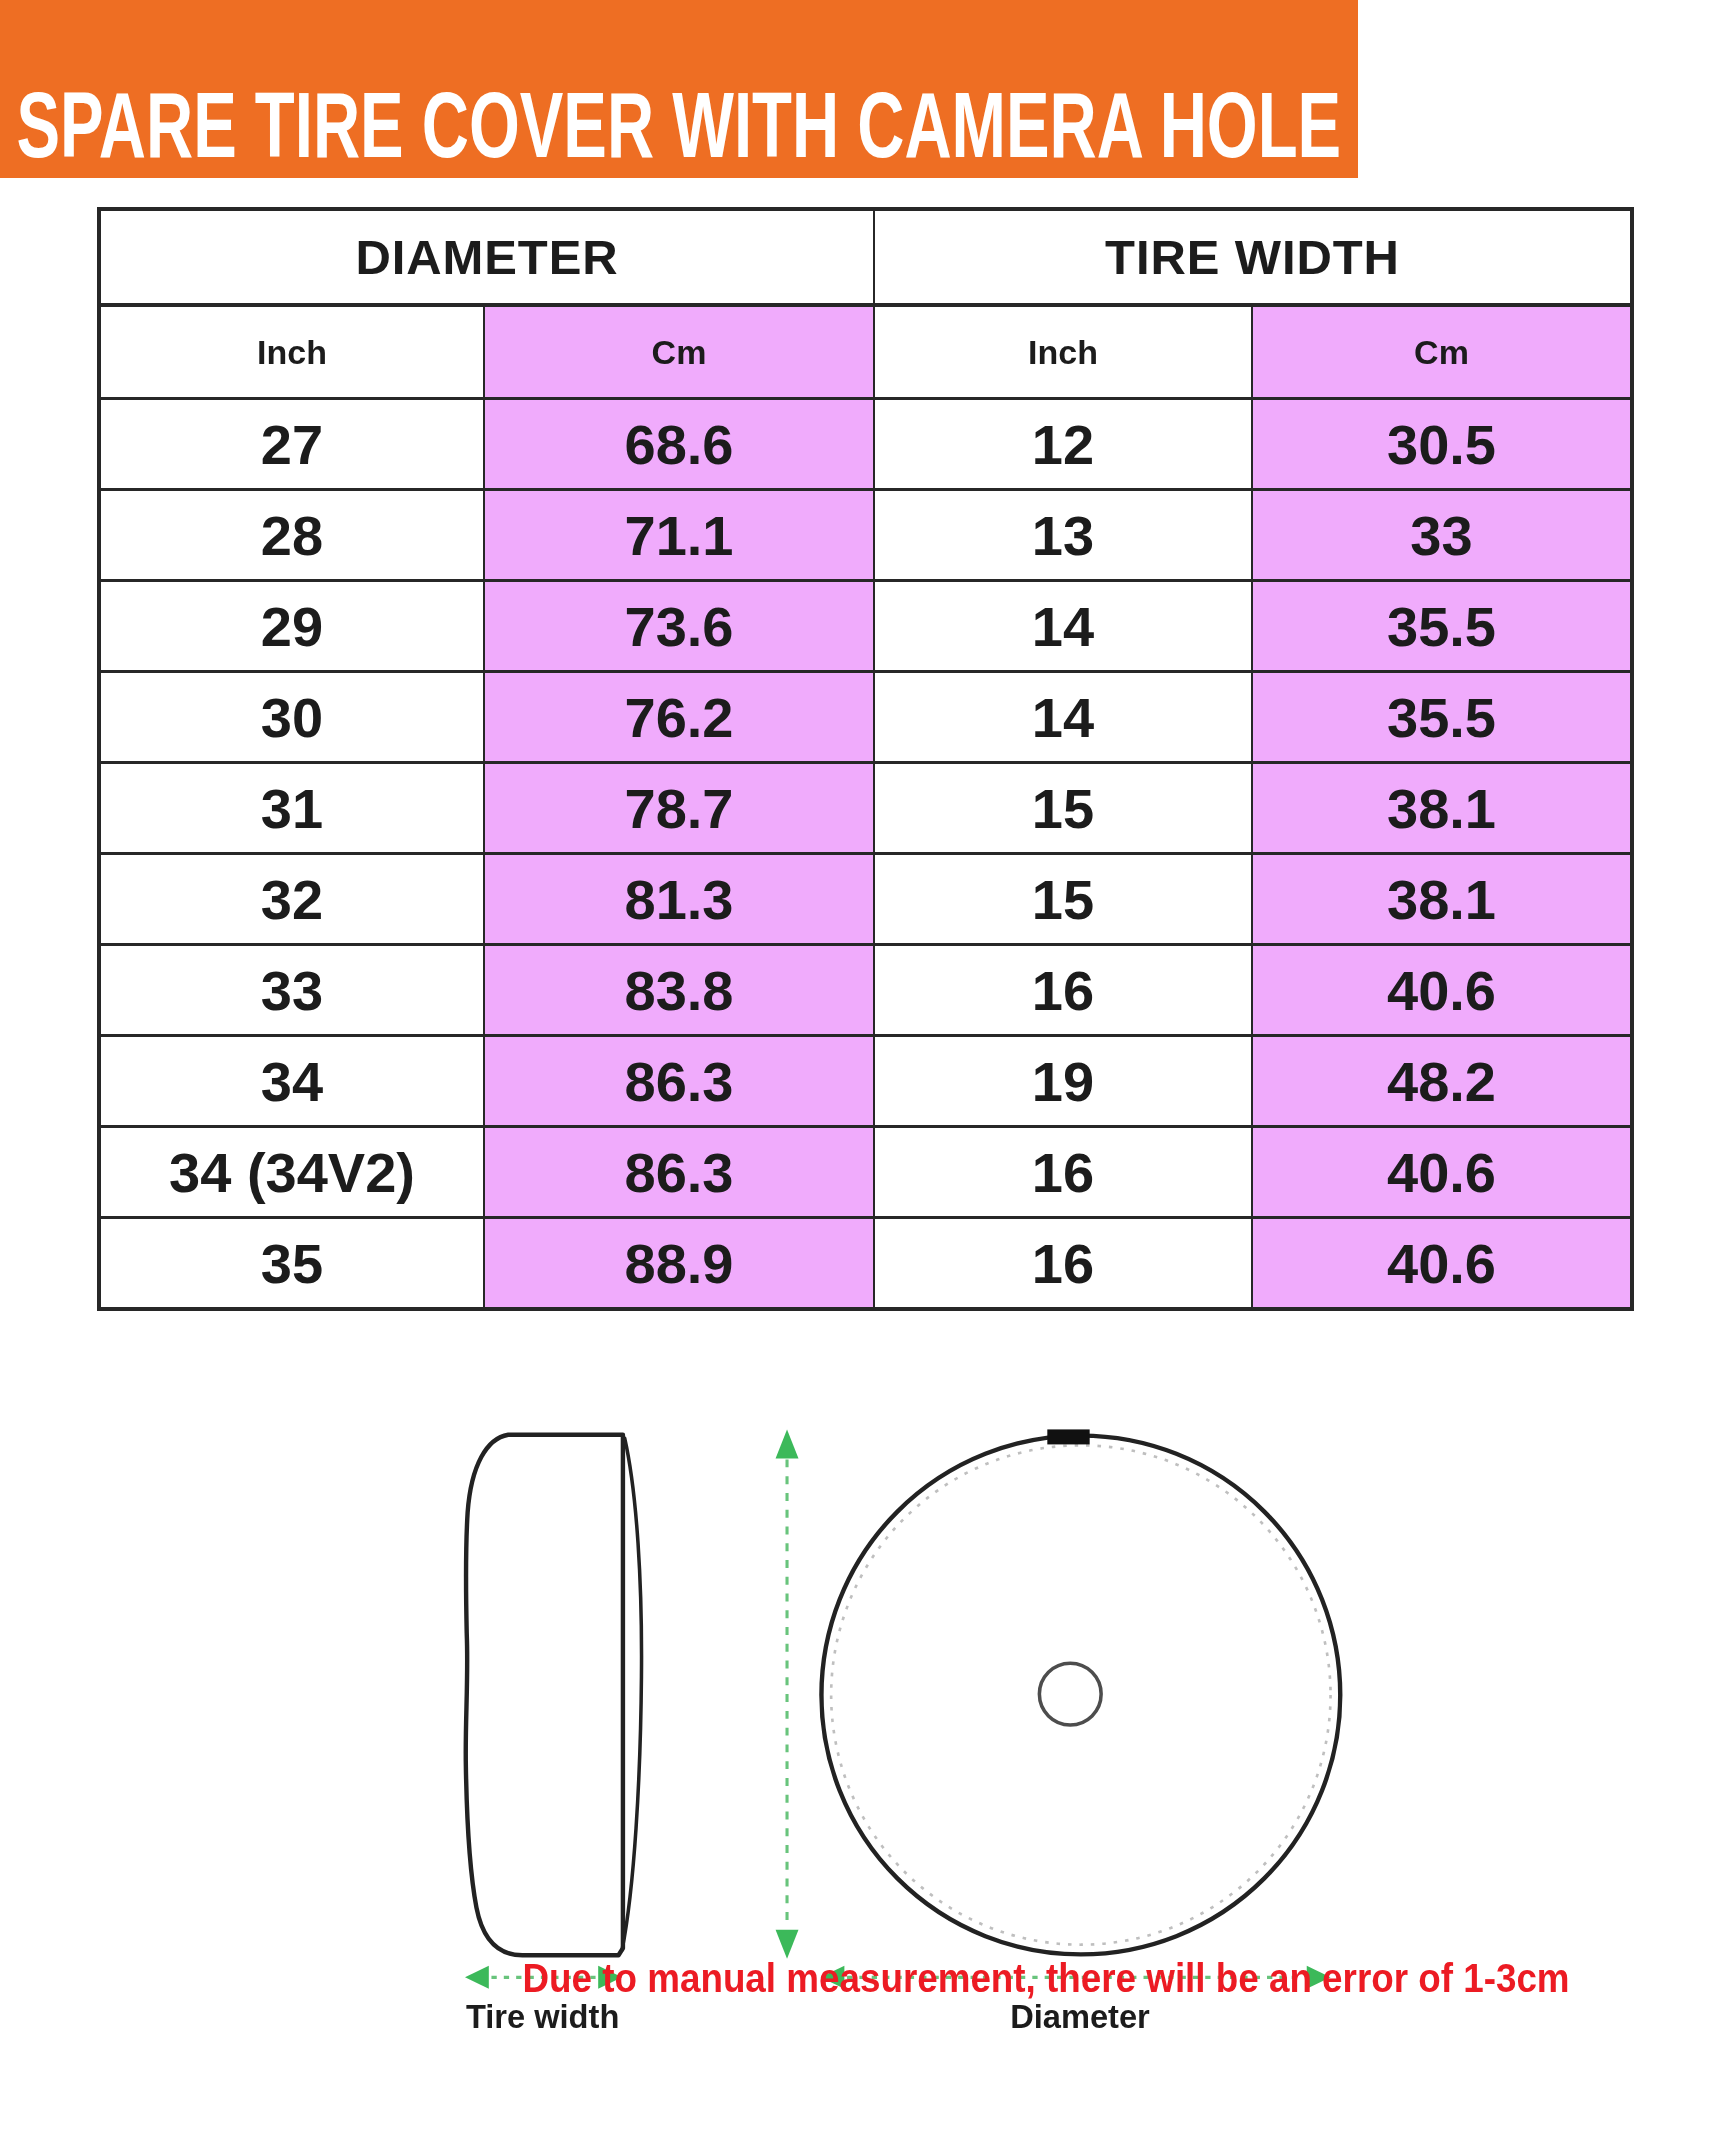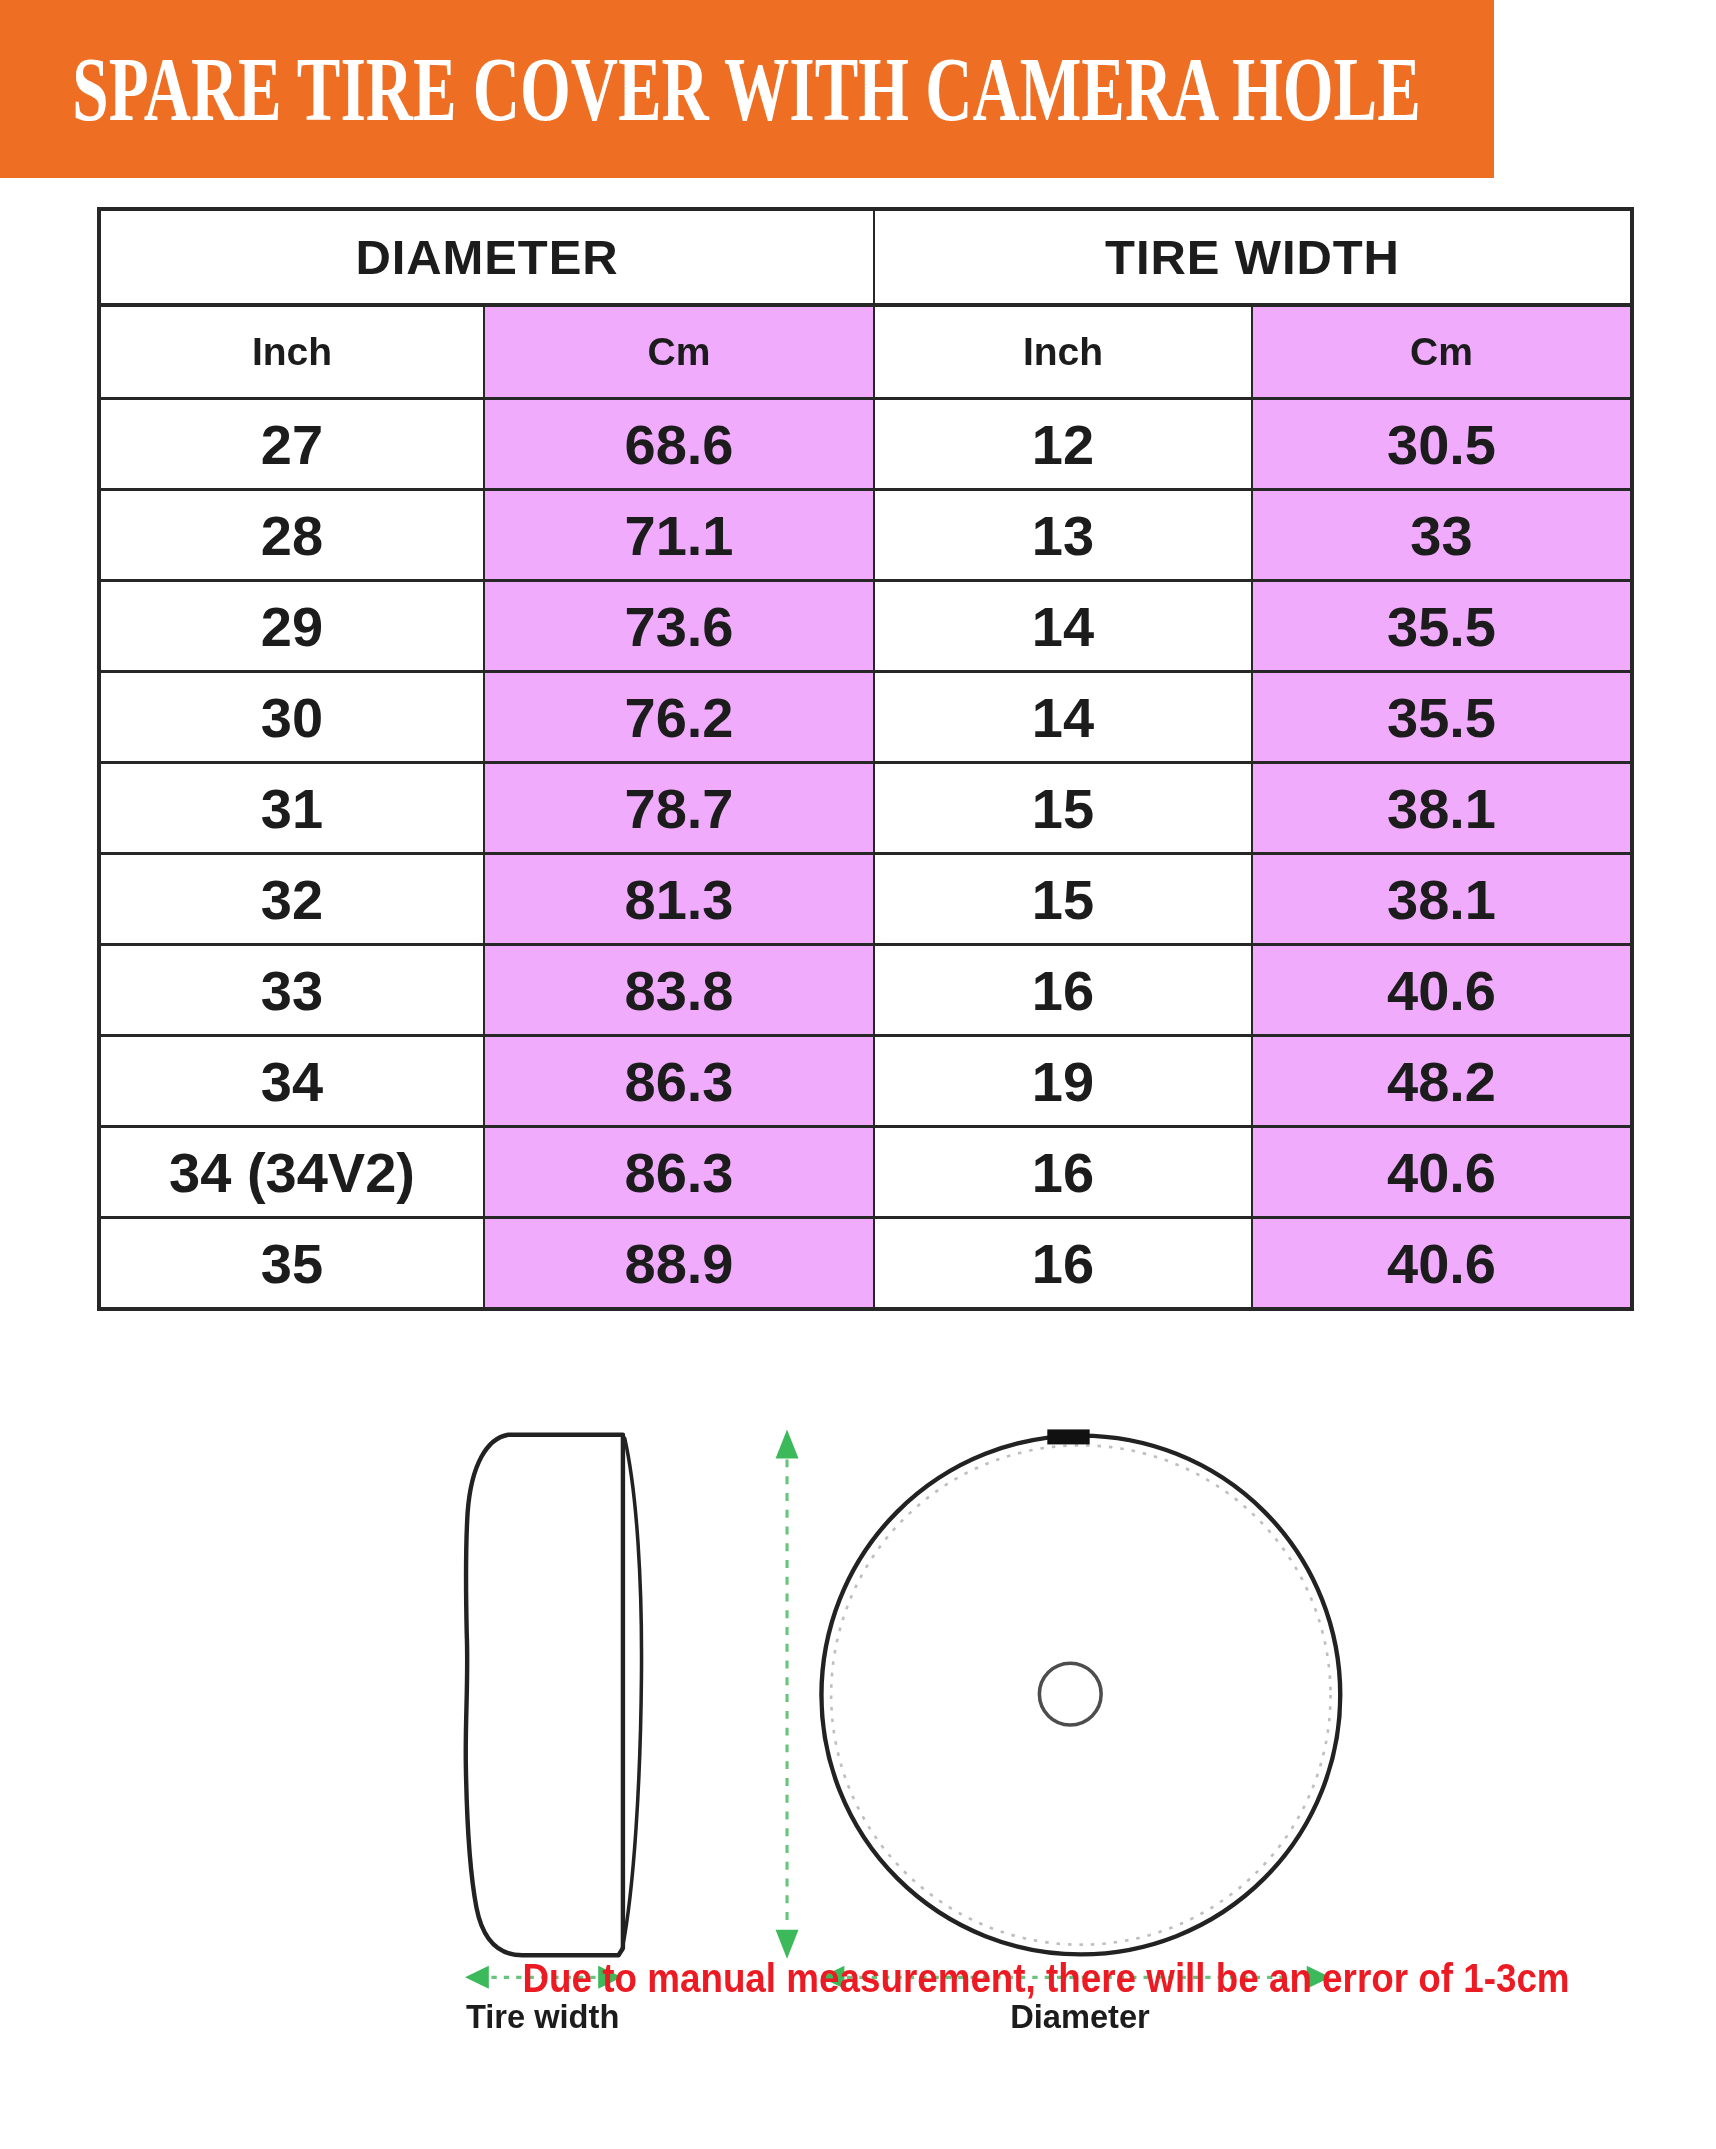--- a/index.html
+++ b/index.html
@@ -8,26 +8,25 @@
     width:1717px;
     height:2149px;
     background:#ffffff;
     font-family:"Liberation Sans", sans-serif;
     overflow:hidden;
   }
   
   .banner{
     position:absolute;
     left:0; top:0;
-    width:1494px; height:178px;
+    width:1358px; height:178px;
     background:#EE6E23;
     display:flex;
-    align-items:center;
+    align-items:flex-end;
     justify-content:center;
-    font-family:Liberation Serif, serif;
   }
   .banner-title{
     display:inline-block;
     white-space:nowrap;
     color:#ffffff;
     font-size:92px;
     font-weight:bold;
     letter-spacing:0px;
     transform:scaleX(0.71);
     transform-origin:center center;
@@ -54,21 +53,21 @@
   .group-row th{
     height:92px;
     font-size:49px;
     font-weight:bold;
     letter-spacing:0.9px;
     background:#ffffff;
     border-bottom-width:4.4px;
   }
   .unit-row th{
     height:90px;
-    font-size:39px;
+    font-size:34px;
     font-weight:bold;
   }
   .size-table tbody td{
     height:88px;
     font-size:56px;
     font-weight:bold;
   }
   .col-inch{background:#ffffff;}
   .col-cm{background:#f0abfc;}
   

